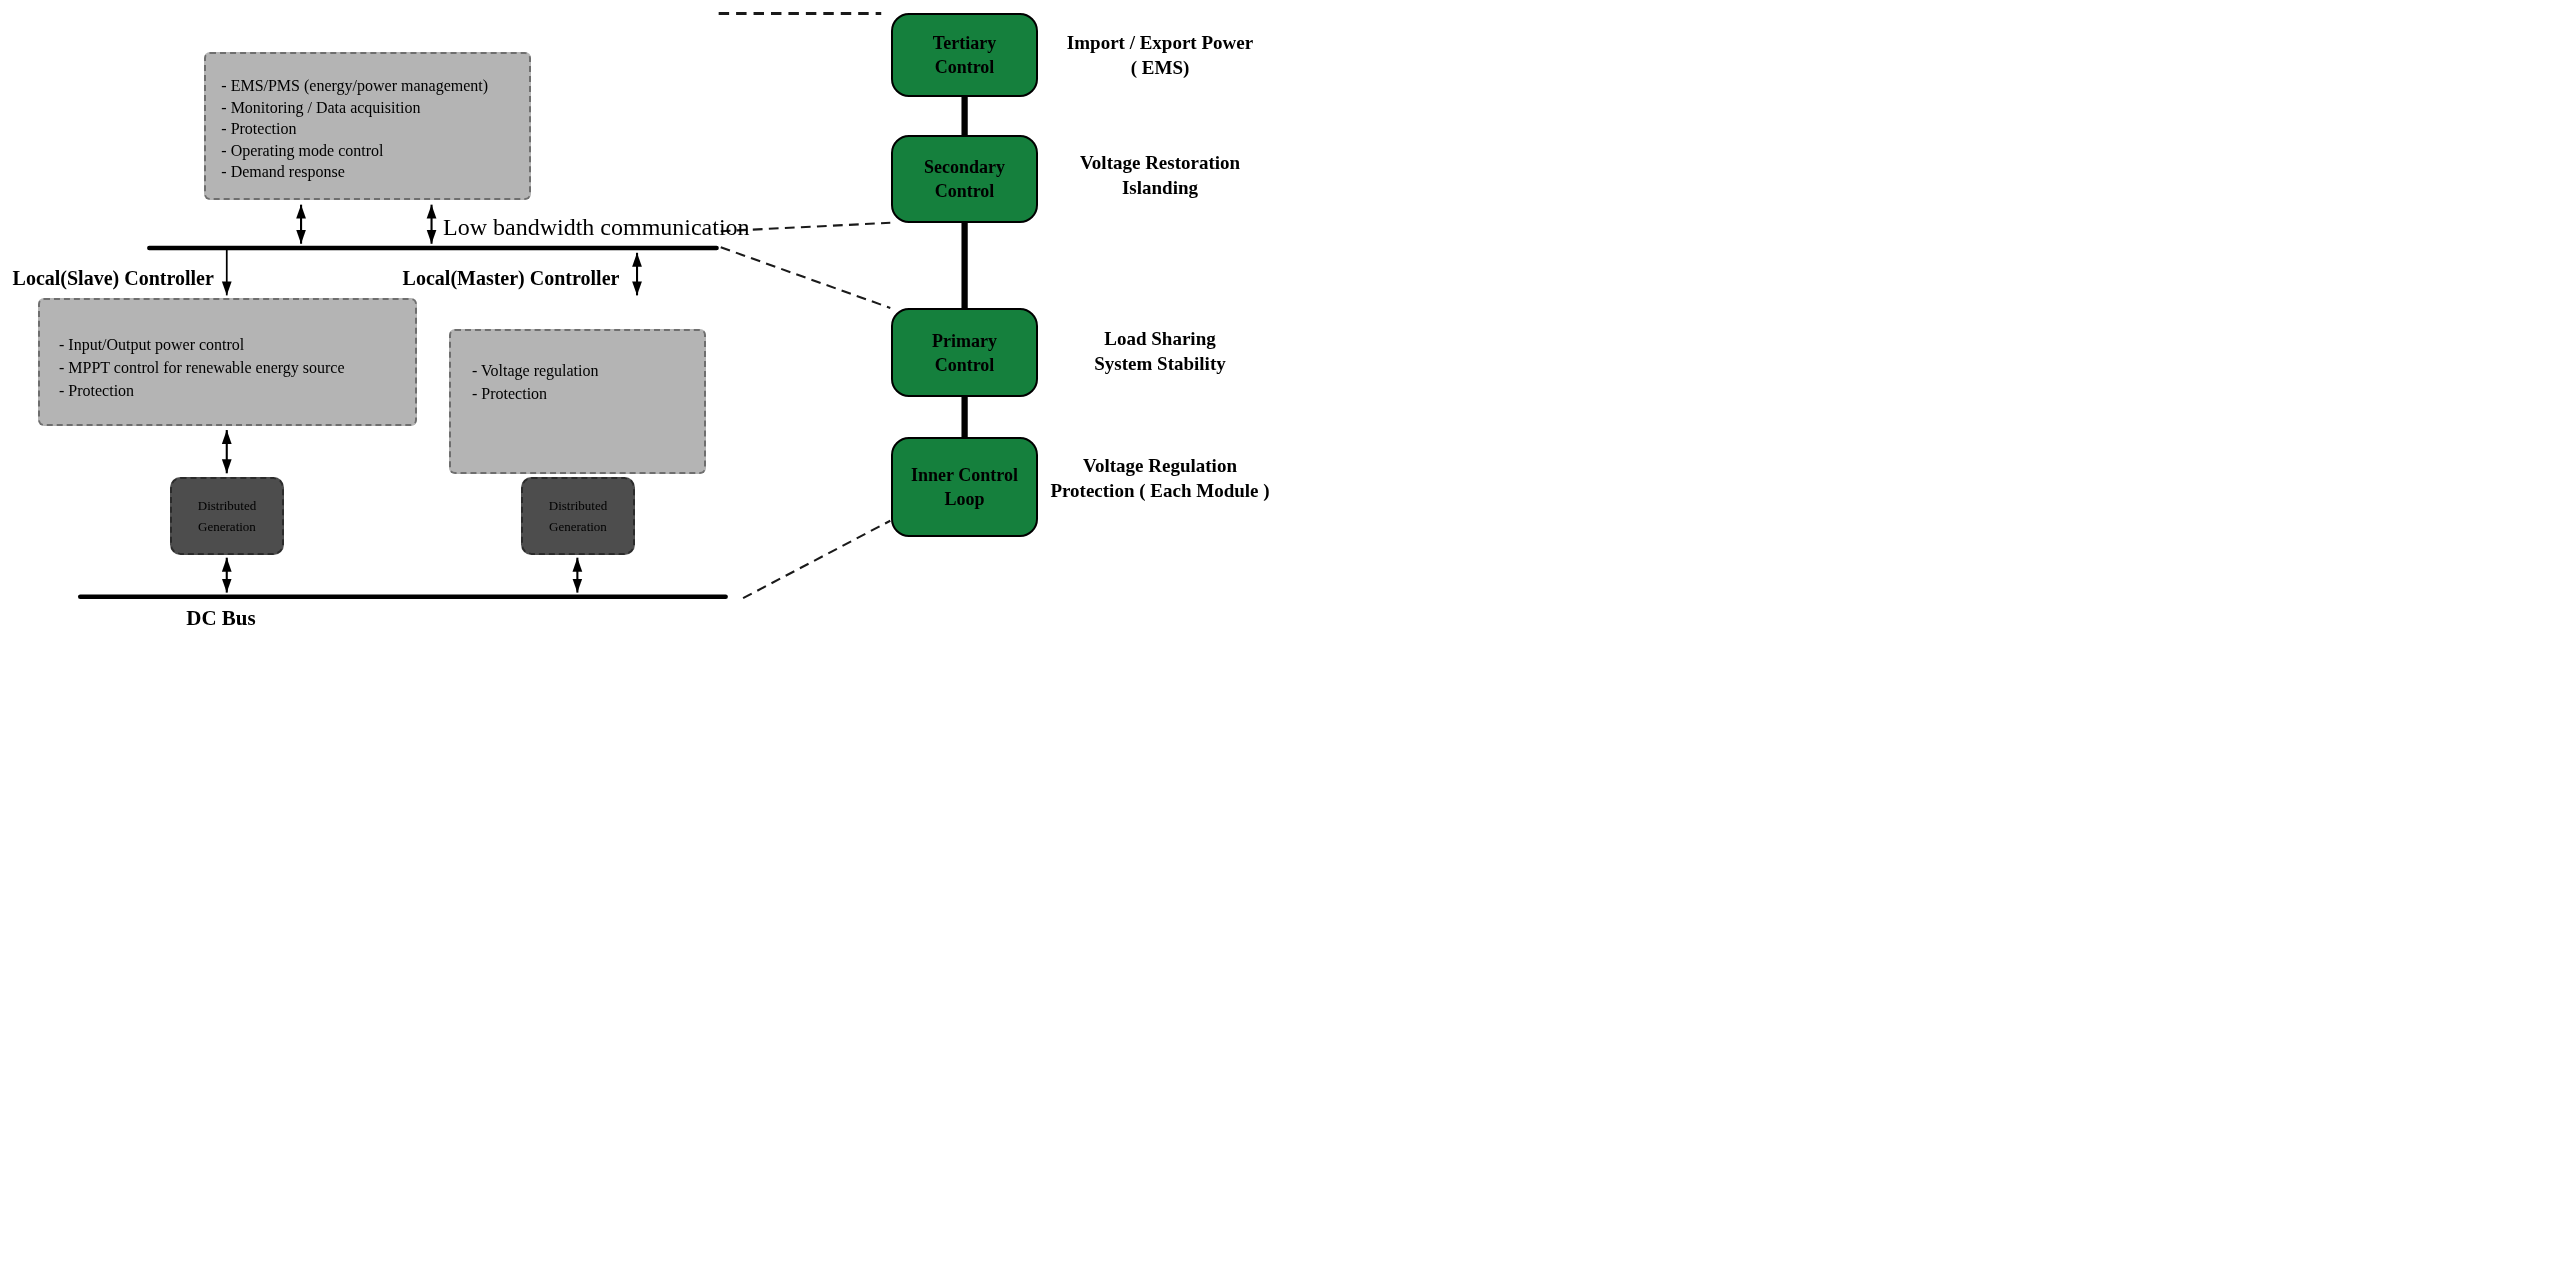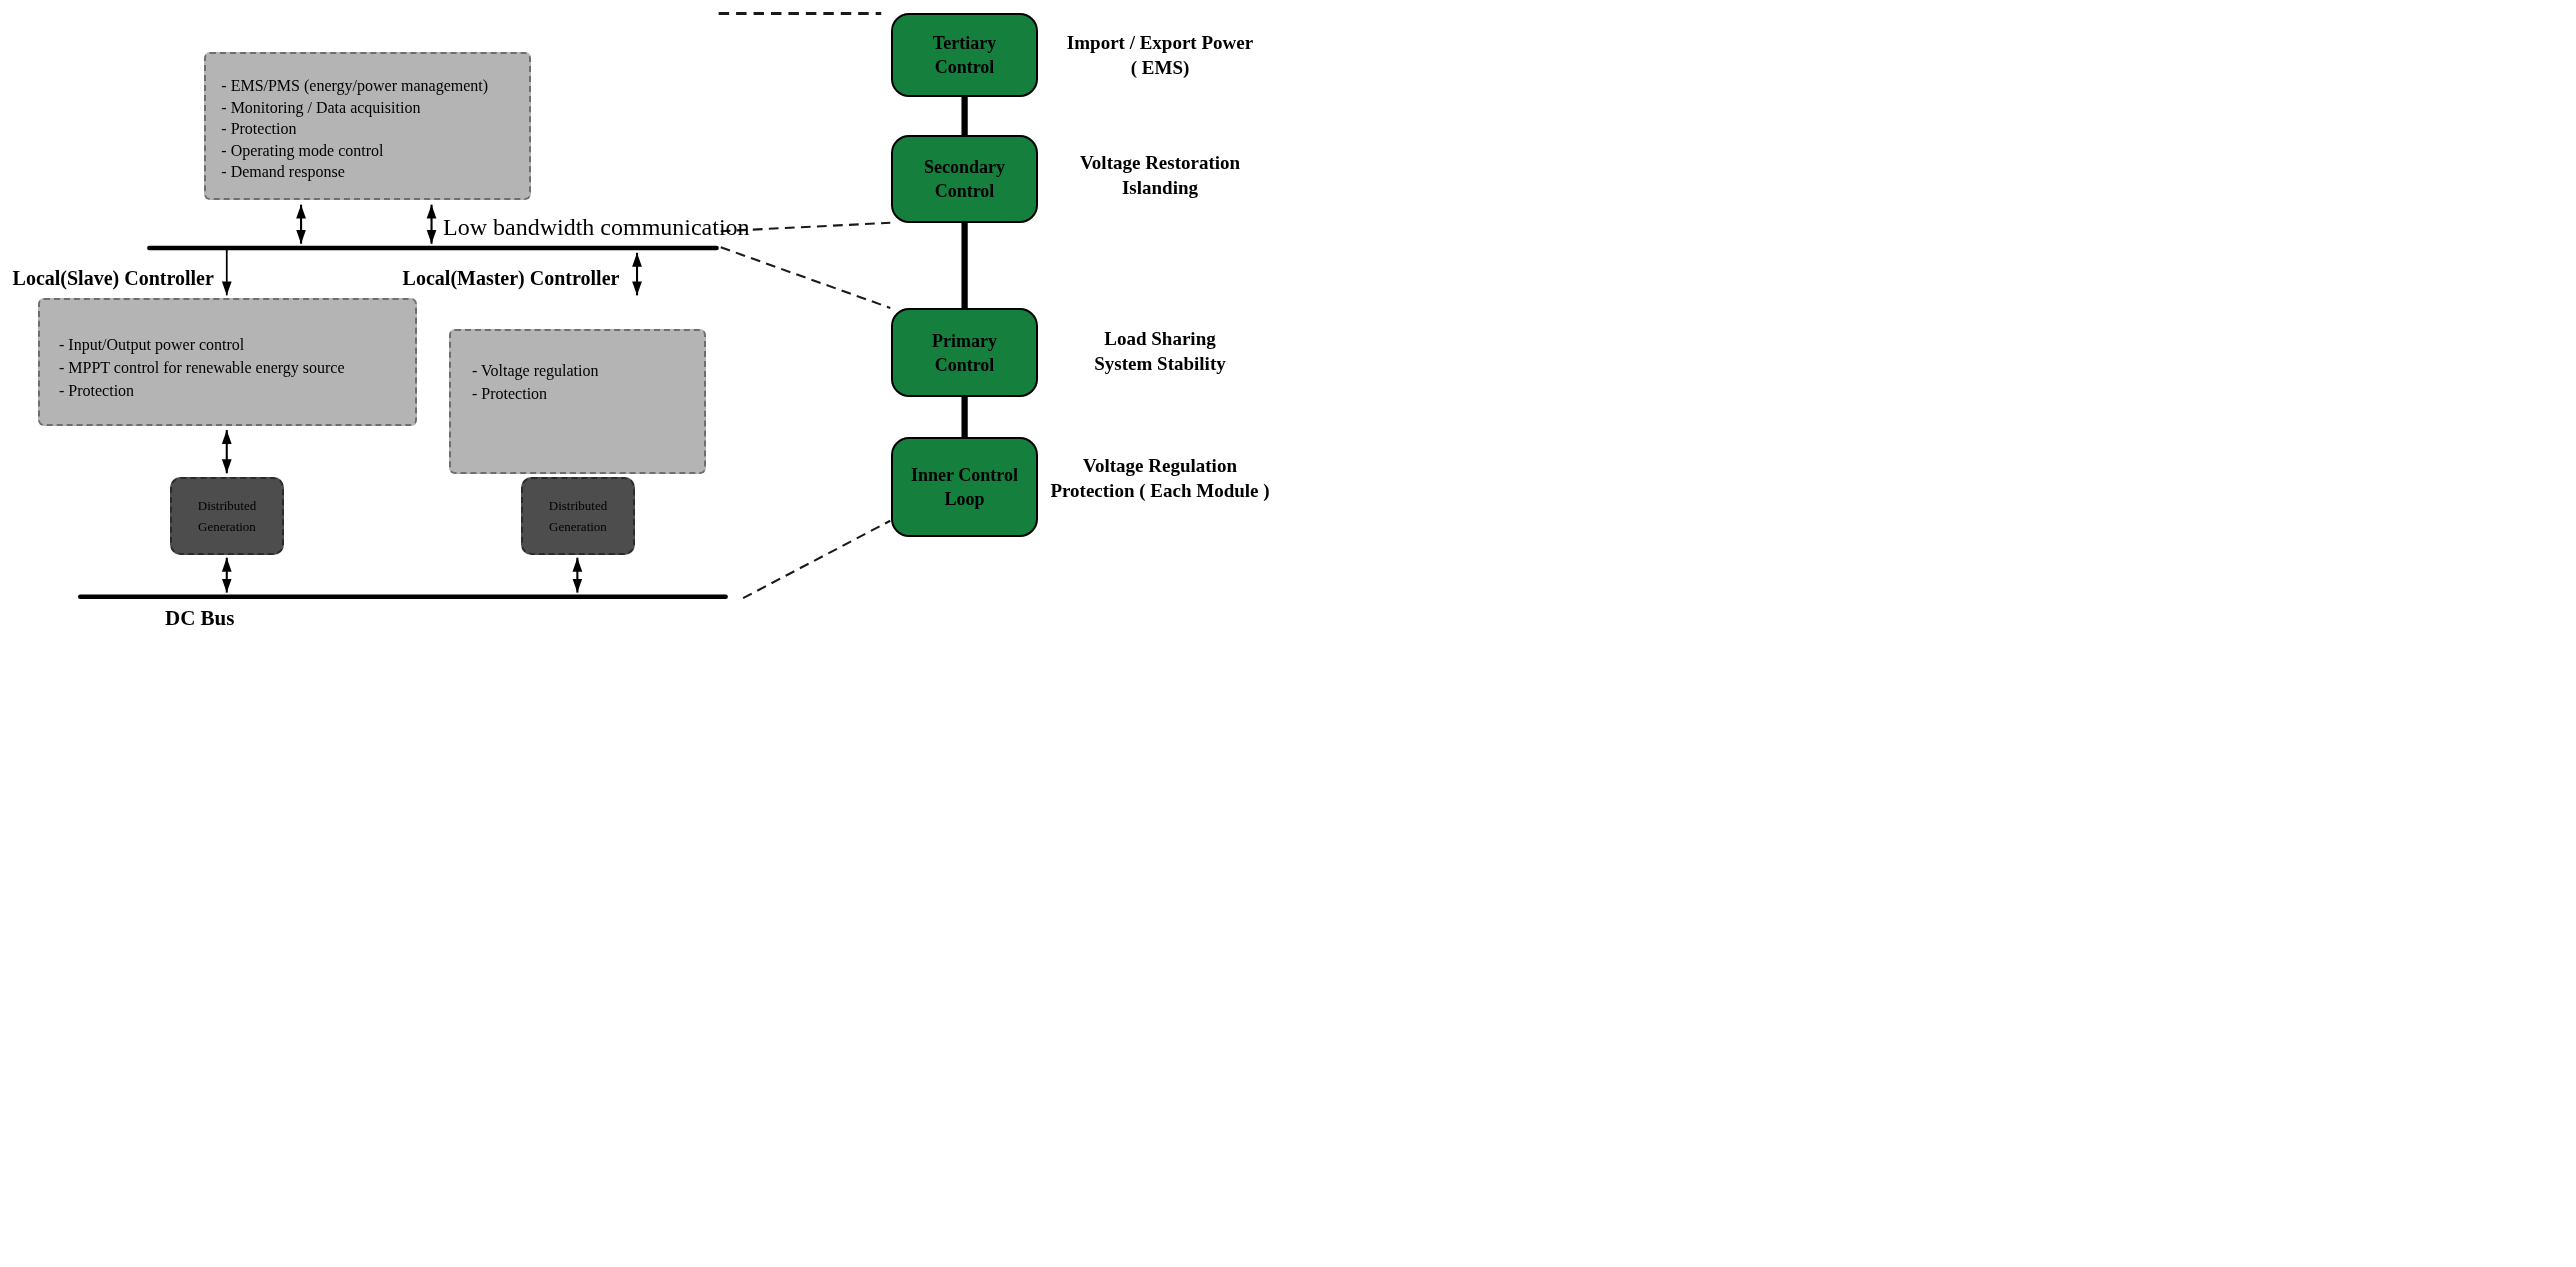--- a/index.html
+++ b/index.html
@@ -139,21 +139,21 @@
     </div>
   </div>
 
   <div class="dark-box" style="left:521px;top:477px;width:114px;height:78px;">
     <div>
       <div>Distributed</div>
       <div>Generation</div>
     </div>
   </div>
 
-  <div class="abs bus-label" style="left:165px;top:606px;width:112px;">DC Bus</div>
+  <div class="abs bus-label" style="left:165px;top:606px;width:112px;text-align:center;">DC Bus</div>
 
   <div class="white-box" style="left:891px;top:13.3px;width:147px;height:84px;">
     <div>
       <div>Tertiary</div>
       <div>Control</div>
     </div>
   </div>
 
   <div class="white-box" style="left:891px;top:135px;width:147px;height:88px;">
     <div>

